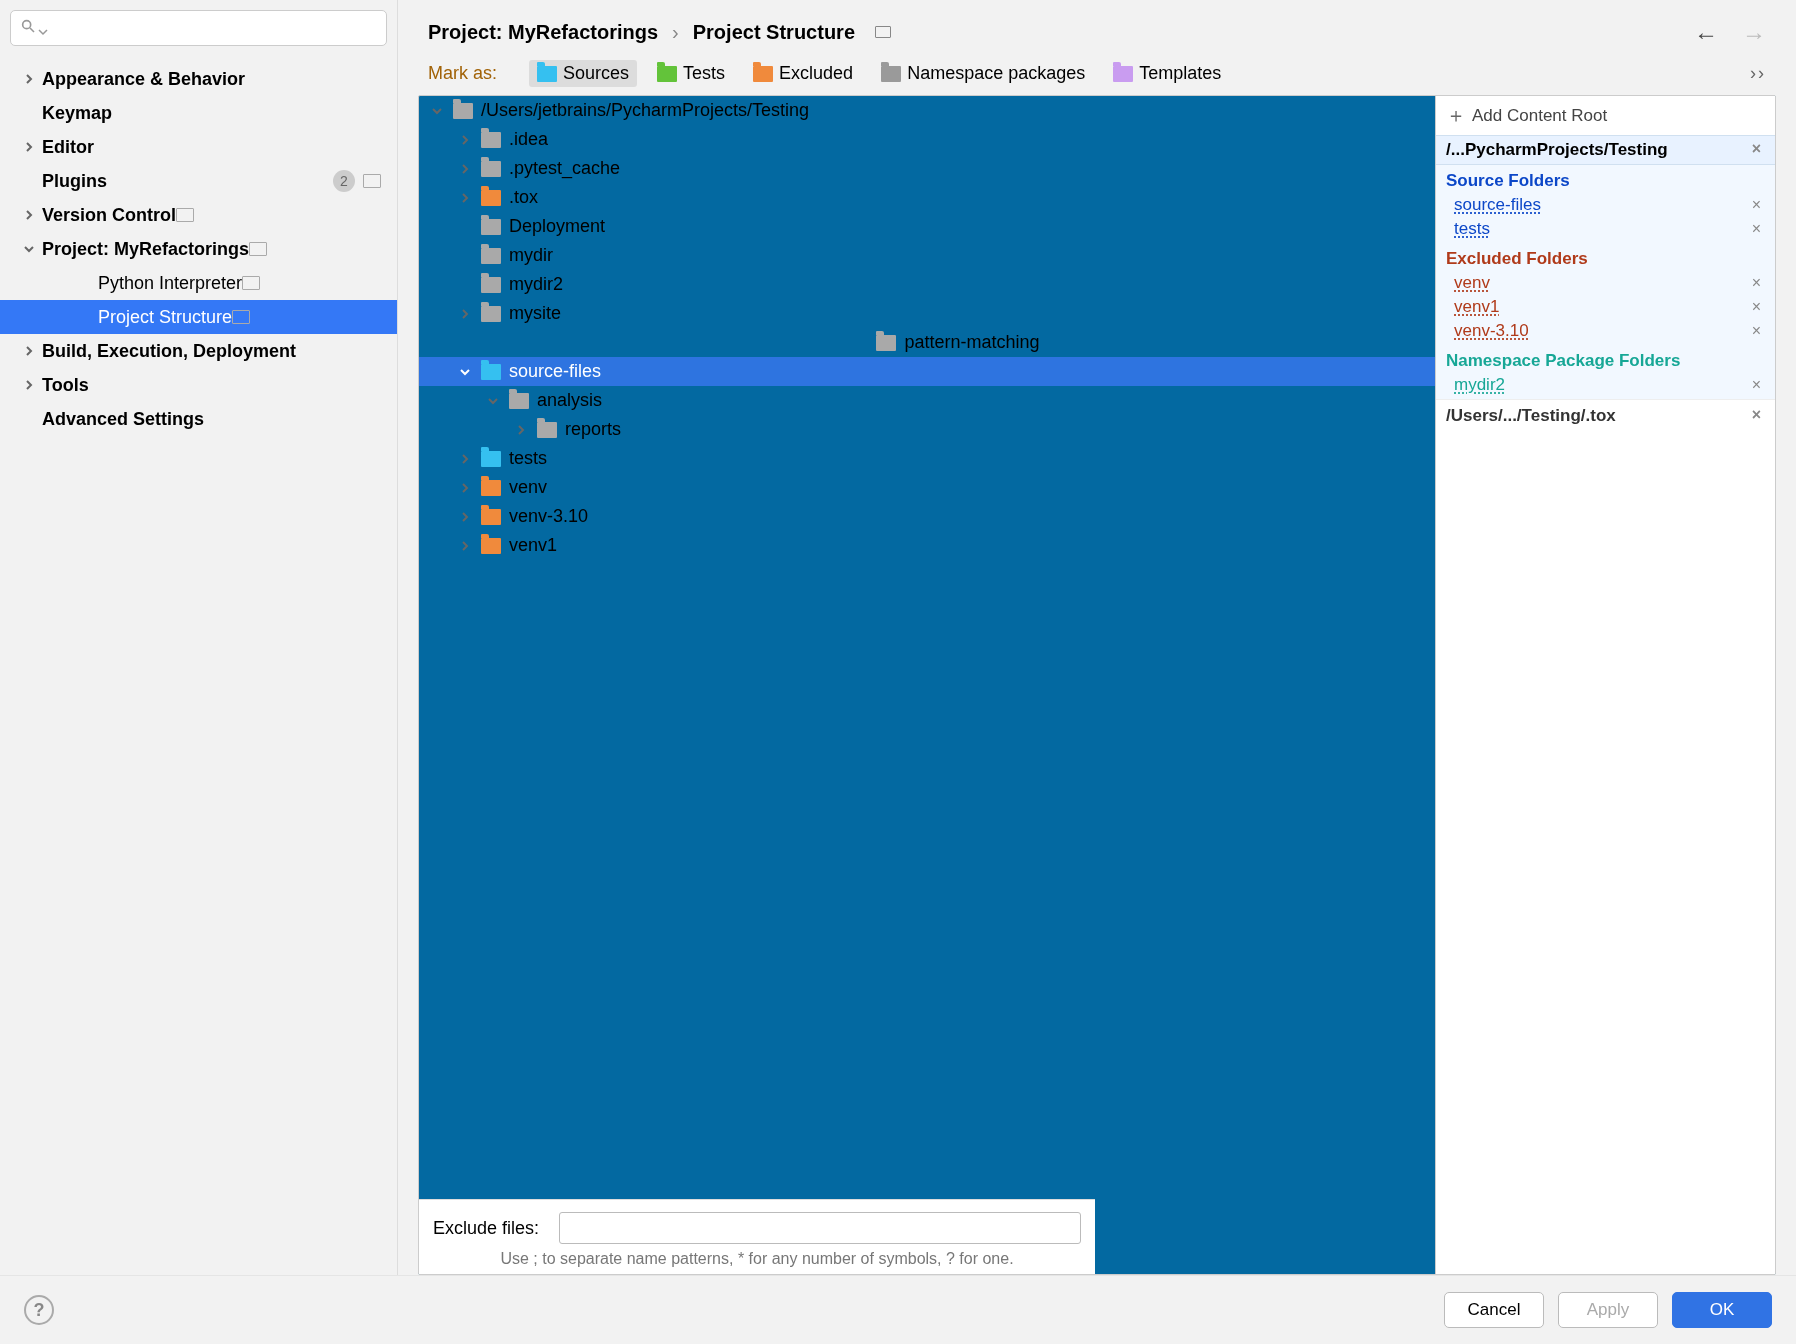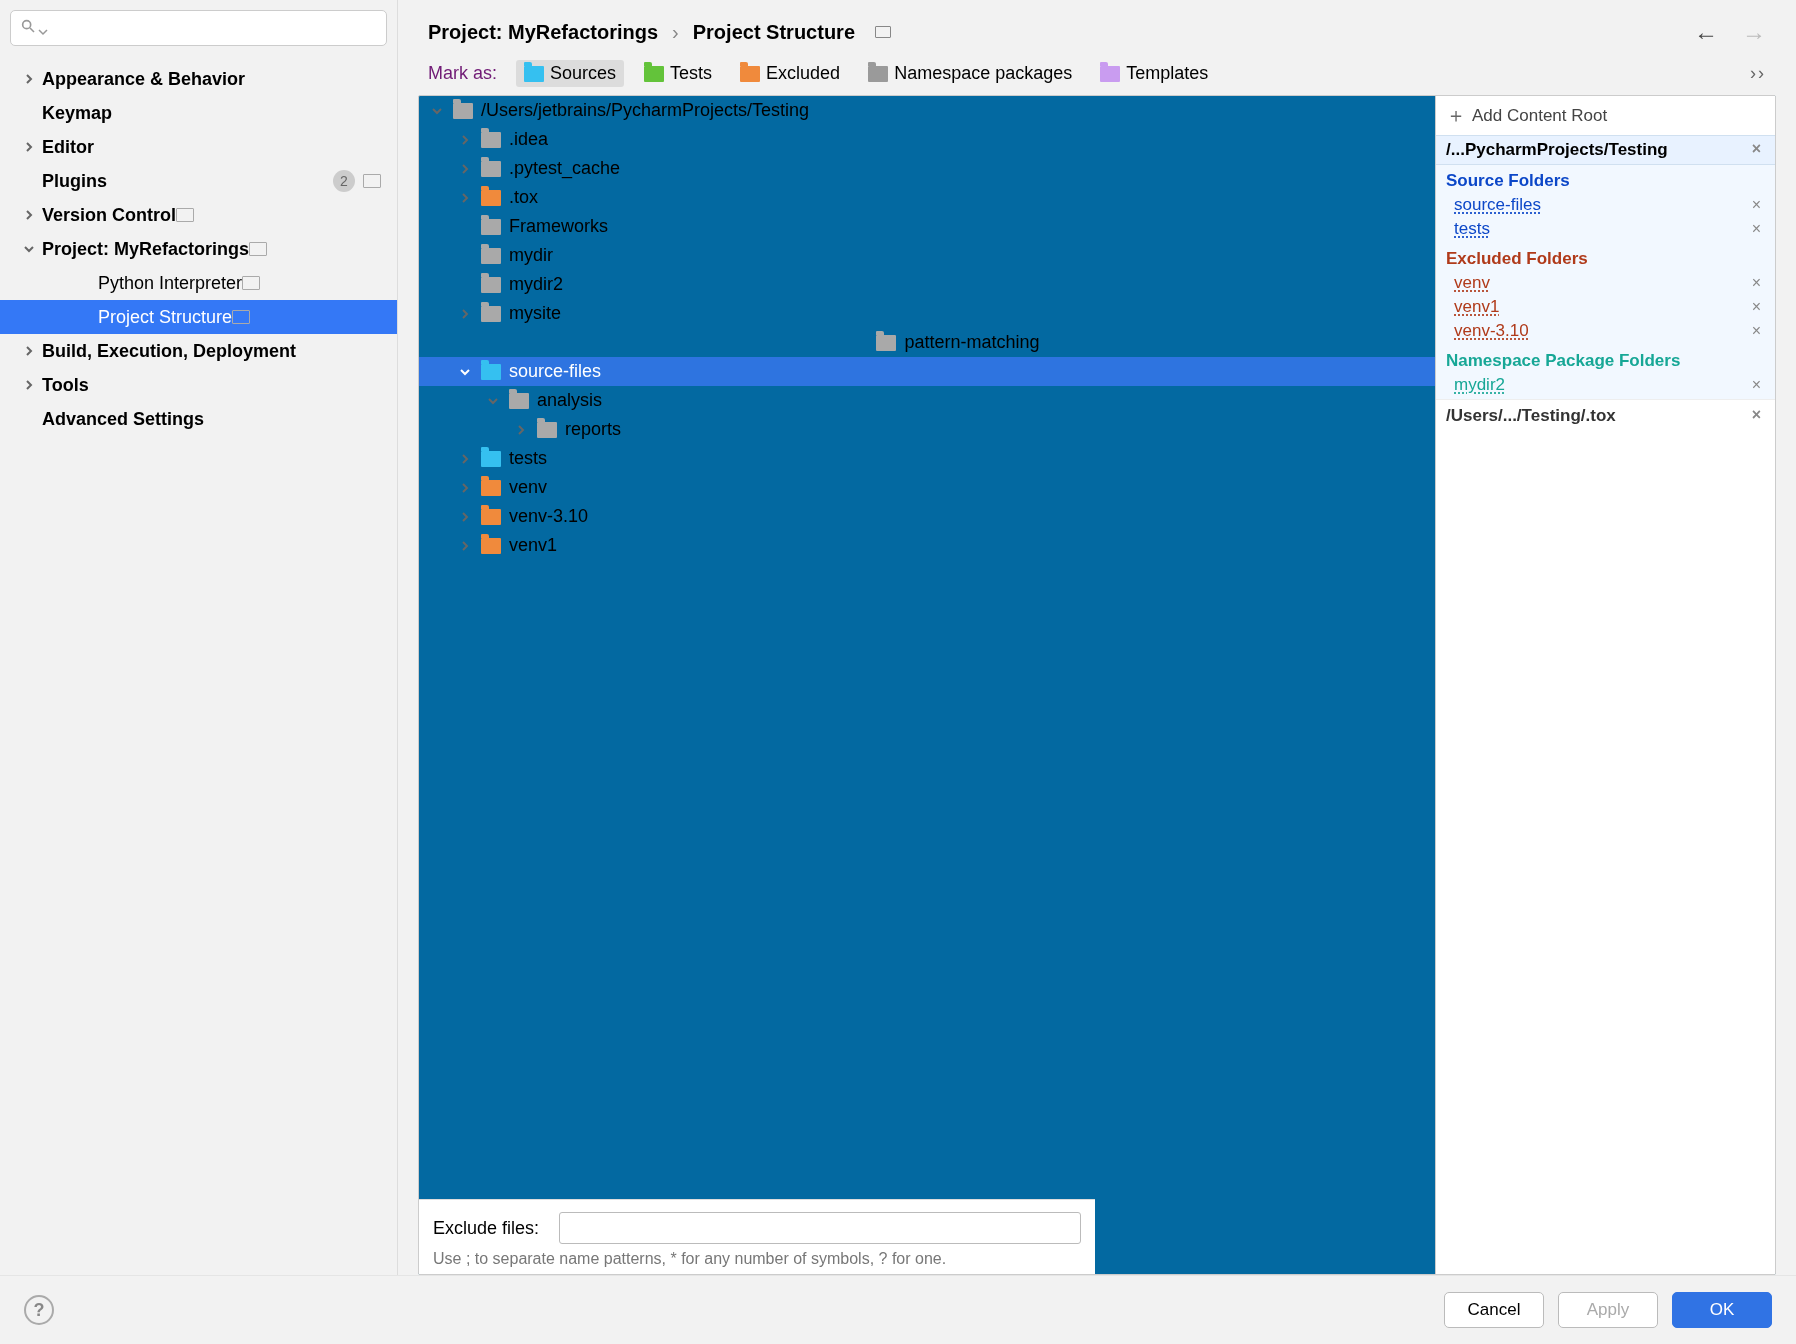--- a/index.html
+++ b/index.html
@@ -133,21 +133,21 @@
   }
   .navarrows span:last-child { color: #bbb; }
 
   .markbar {
     display: flex;
     align-items: center;
     padding: 4px 30px 8px 30px;
     gap: 12px;
     font-size: 18px;
   }
-  .markbar .mk-label { color: #701a75; margin-right: 7px; }
+  .markbar .mk-label { color: #a16207; margin-right: 20px; }
   .mark-btn {
     display: inline-flex;
     align-items: center;
     padding: 3px 8px;
     border-radius: 3px;
     cursor: pointer;
     gap: 6px;
   }
   .mark-btn.active { background: #dcdcdc; }
   .markbar .more { margin-left: auto; color: #666; font-size: 18px; letter-spacing: 2px; }
@@ -283,21 +283,21 @@
   .ftree { padding-bottom: 100px; }
   .exfiles-row { display: flex; align-items: center; gap: 20px; }
   .exfiles-row input {
     flex: 1;
     height: 32px;
     border: 1px solid #bbb;
     border-radius: 3px;
     padding: 0 8px;
     font-size: 16px;
   }
-  .exfiles-hint { text-align: left; color: #777; font-size: 16px; margin-top: 6px; }
+  .exfiles-hint { text-align: center; color: #777; font-size: 16px; margin-top: 6px; }
 
   
   .bottom {
     display: flex;
     align-items: center;
     padding: 16px 24px;
     border-top: 1px solid #e5e5e5;
     background: #f2f2f2;
   }
   .help {
@@ -495,21 +495,21 @@
                 <svg width="12" height="12" viewBox="0 0 12 12">
                   <path d="M4 2 L8 6 L4 10" fill="none" stroke="#666" stroke-width="2"></path>
                 </svg>
               </span>
               <span class="fld c-orange"></span>
               <span>.tox</span>
             </div>
             <div class="frow" style="padding-left: 38px;">
               <span class="arrow hidden"></span>
               <span class="fld c-gray"></span>
-              <span>Frameworks</span>
+              <span>Deployment</span>
             </div>
             <div class="frow" style="padding-left: 38px;">
               <span class="arrow hidden"></span>
               <span class="fld c-gray"></span>
               <span>mydir</span>
             </div>
             <div class="frow" style="padding-left: 38px;">
               <span class="arrow hidden"></span>
               <span class="fld c-gray"></span>
               <span>mydir2</span>

